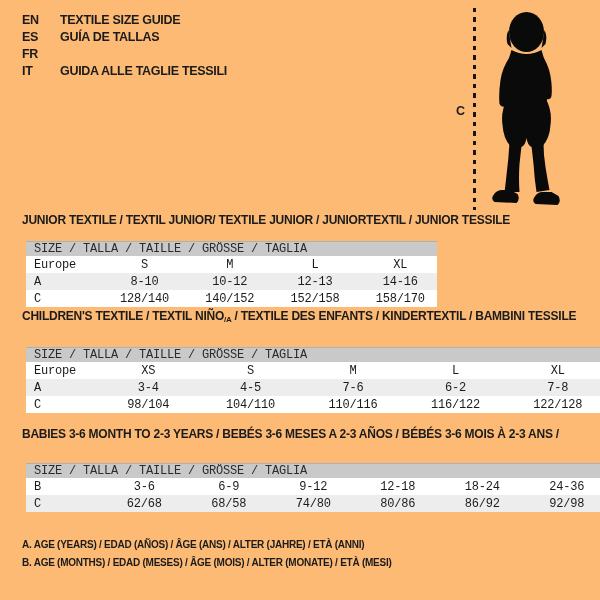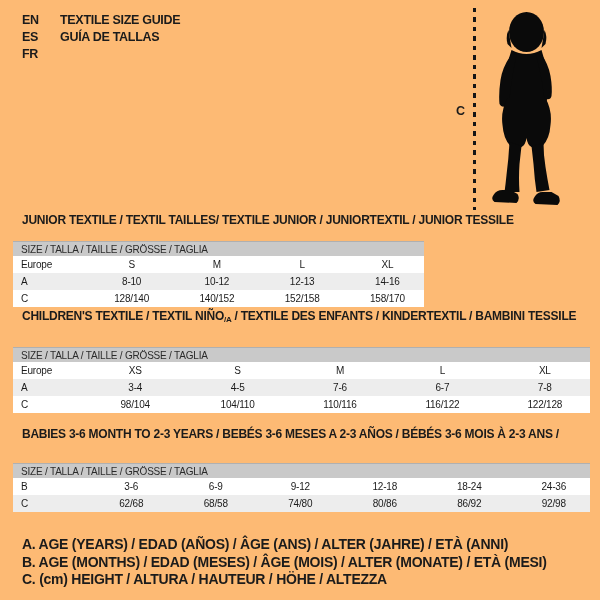--- a/index.html
+++ b/index.html
@@ -25,54 +25,58 @@
   .silhouette { position:absolute; left:31px; top:4px; }
 
   
   .sec-title { position:absolute; left:22px; font-weight:bold; font-size:12px; letter-spacing:-0.25px; white-space:nowrap; line-height:16px; }
   #title-junior { top:212px; }
   #title-children { top:308px; }
   #title-babies { top:426px; }
   .sub-script { font-size:8px; vertical-align:-2px; }
 
   
-  .size-table { position:absolute; left:13px; font-size:10px; letter-spacing:-0.2px; }
+  .size-table { position:absolute; left:26px; font-size:12px; letter-spacing:-0.2px;font-family:Liberation Mono, monospace; }
   .t1 { top:241px; width:411px; }
   .t2 { top:347px; width:577px; }
   .t3 { top:463px; width:577px; }
   .t-header { height:15px; background:#c9c9c9; border-top:1px solid #b0b0b0;
     display:flex; align-items:center; padding-left:8px; color:#2b2b2b; }
   .t-row { display:grid; align-items:center; height:17px; background:#fff;gap:12px; }
   .t-row.alt { background:#ededed; }
   .t1 .t-row { grid-template-columns:70px repeat(4,1fr); }
   .t2 .t-row { grid-template-columns:65px repeat(5,1fr); }
   .t3 .t-row { grid-template-columns:70px repeat(6,1fr); }
   .t-label { padding-left:8px; text-align:left; }
   .t-cell { text-align:center; }
 
   
   .notes { position:absolute; left:22px; top:536px; }
-  .note-line { font-weight:bold; font-size:14px; letter-spacing:-0.25px; line-height:17.5px; white-space:nowrap; }
+  .note-line { font-weight:bold; font-size:10px; letter-spacing:-0.25px; line-height:17.5px; white-space:nowrap; }
 </style>
 </head>
 <body>
 
 <div class="page">
 
   <div class="lang-block">
     <div class="lang-row">
       <span class="lang-code">EN</span>
       <span class="lang-title">TEXTILE SIZE GUIDE</span>
     </div>
     <div class="lang-row">
       <span class="lang-code">ES</span>
       <span class="lang-title">GUÍA DE TALLAS</span>
     </div>
     <div class="lang-row">
       <span class="lang-code">FR</span>
+    </div>
+    <div class="lang-row">
+      <span class="lang-code">IT</span>
+      <span class="lang-title">GUIDA ALLE TAGLIE TESSILI</span>
     </div>
   </div>
 
   <div class="figure">
     <span class="c-label">C</span>
     <div class="dotted-line"></div>
     <svg class="silhouette" width="91" height="200" viewBox="0 0 90 200" xmlns="http://www.w3.org/2000/svg" fill="#0a0a0a">
       <ellipse cx="45" cy="24" rx="17.5" ry="20"></ellipse>
       <path d="M27 22 Q24 28 26 36 L30 40 Z"></path>
       <path d="M63 22 Q66 28 64 36 L60 40 Z"></path>
@@ -80,21 +84,21 @@
       <path d="M31 45 Q21 58 19 72 Q17 86 18 96 Q20 100 24 98 Q28 96 28 91 Q29 79 31 68 Q33 56 35 47 Z"></path>
       <path d="M59 45 Q67 56 69 68 Q71 80 70 88 Q69 92 65 91 Q62 90 62 85 Q61 73 58 62 Q56 52 54 46 Z"></path>
       <path d="M26 90 Q19 103 21 117 Q22 131 29 138 Q35 142 40 139 Q44 137 45 130 Q46 137 50 139 Q55 142 61 138 Q68 131 69 117 Q71 103 64 90 Z"></path>
       <path d="M28 134 Q27 152 25 167 Q24 177 23 184 L38 184 Q37 170 38 156 L40 138 Z"></path>
       <path d="M50 138 L52 156 Q53 171 55 184 L68 182 Q66 172 64 159 Q62 147 62 135 Z"></path>
       <path d="M12 187 Q9 191 13 194 L35 195 Q39 191 36 186 L29 182 L21 182 Q15 182 12 187 Z"></path>
       <path d="M53 189 Q50 193 54 196 L76 197 Q80 193 77 188 L70 184 L61 184 Q56 184 53 189 Z"></path>
     </svg>
   </div>
 
-  <div class="sec-title" id="title-junior">JUNIOR TEXTILE / TEXTIL TAILLES/ TEXTILE JUNIOR / JUNIORTEXTIL / JUNIOR TESSILE</div>
+  <div class="sec-title" id="title-junior">JUNIOR TEXTILE / TEXTIL JUNIOR/ TEXTILE JUNIOR / JUNIORTEXTIL / JUNIOR TESSILE</div>
   <div class="size-table t1">
     <div class="t-header">SIZE / TALLA / TAILLE / GRÖSSE / TAGLIA</div>
     <div class="t-row">
       <div class="t-label">Europe</div>
       <div class="t-cell">S</div>
       <div class="t-cell">M</div>
       <div class="t-cell">L</div>
       <div class="t-cell">XL</div>
     </div>
     <div class="t-row alt">
@@ -124,21 +128,21 @@
       <div class="t-cell">S</div>
       <div class="t-cell">M</div>
       <div class="t-cell">L</div>
       <div class="t-cell">XL</div>
     </div>
     <div class="t-row alt">
       <div class="t-label">A</div>
       <div class="t-cell">3-4</div>
       <div class="t-cell">4-5</div>
       <div class="t-cell">7-6</div>
-      <div class="t-cell">6-7</div>
+      <div class="t-cell">6-2</div>
       <div class="t-cell">7-8</div>
     </div>
     <div class="t-row">
       <div class="t-label">C</div>
       <div class="t-cell">98/104</div>
       <div class="t-cell">104/110</div>
       <div class="t-cell">110/116</div>
       <div class="t-cell">116/122</div>
       <div class="t-cell">122/128</div>
     </div>
@@ -165,16 +169,15 @@
       <div class="t-cell">74/80</div>
       <div class="t-cell">80/86</div>
       <div class="t-cell">86/92</div>
       <div class="t-cell">92/98</div>
     </div>
   </div>
 
   <div class="notes">
     <div class="note-line">A. AGE (YEARS) / EDAD (AÑOS) / ÂGE (ANS) / ALTER (JAHRE) / ETÀ (ANNI)</div>
     <div class="note-line">B. AGE (MONTHS) / EDAD (MESES) / ÂGE (MOIS) / ALTER (MONATE) / ETÀ (MESI)</div>
-    <div class="note-line">C. (cm) HEIGHT / ALTURA / HAUTEUR / HÖHE / ALTEZZA</div>
   </div>
 
 </div>
 
 </body></html>

